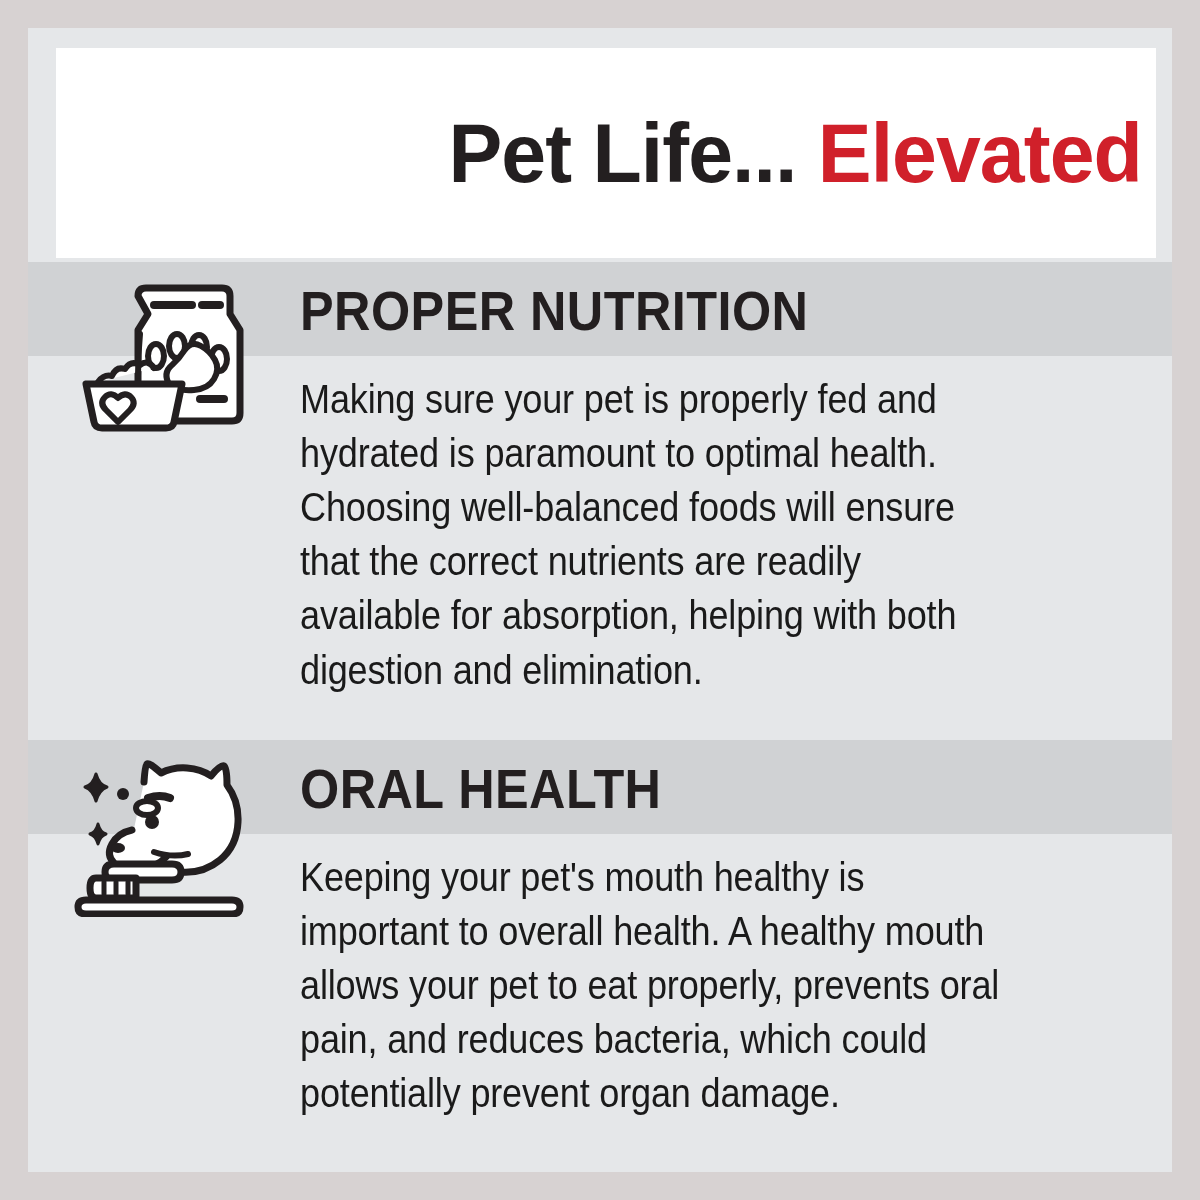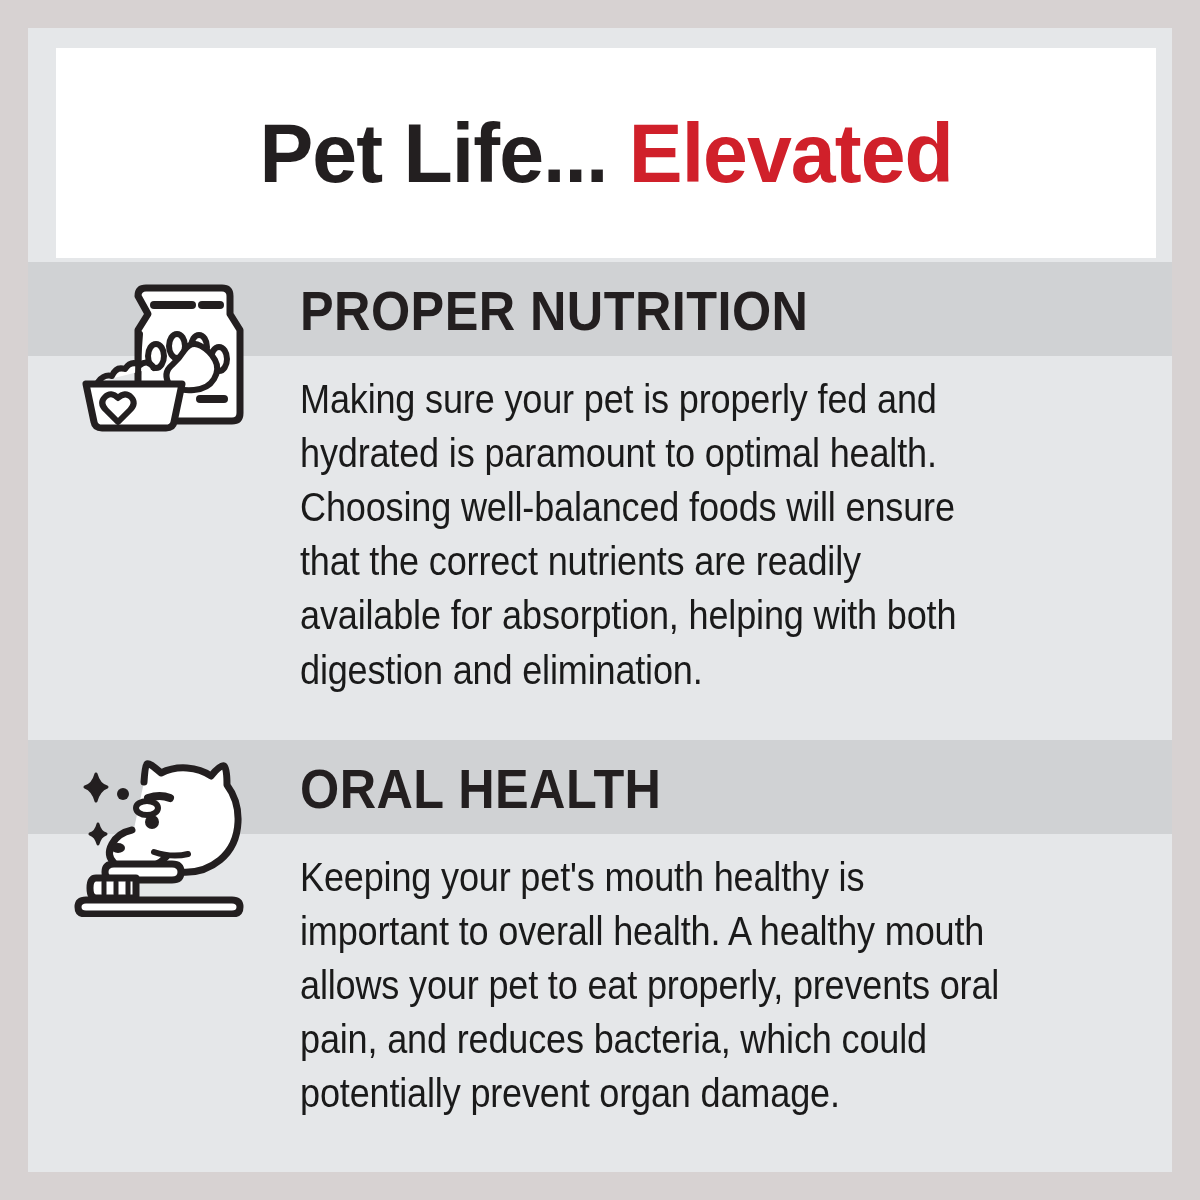--- a/index.html
+++ b/index.html
@@ -39,21 +39,21 @@
   
   .header-box {
     position: absolute;
     left: 28px;   
     top: 20px;
     width: 1100px;
     height: 210px;
     background: #ffffff;
     display: flex;
     align-items: center;
-    justify-content: center;
+    justify-content: flex-end;
   }
 
   .brand-title {
     font-family: "Liberation Sans", sans-serif;
     font-weight: bold;
     font-size: 84px;
     letter-spacing: -1px;
     white-space: nowrap;
     line-height: 1;
     transform: scaleX(0.96);

